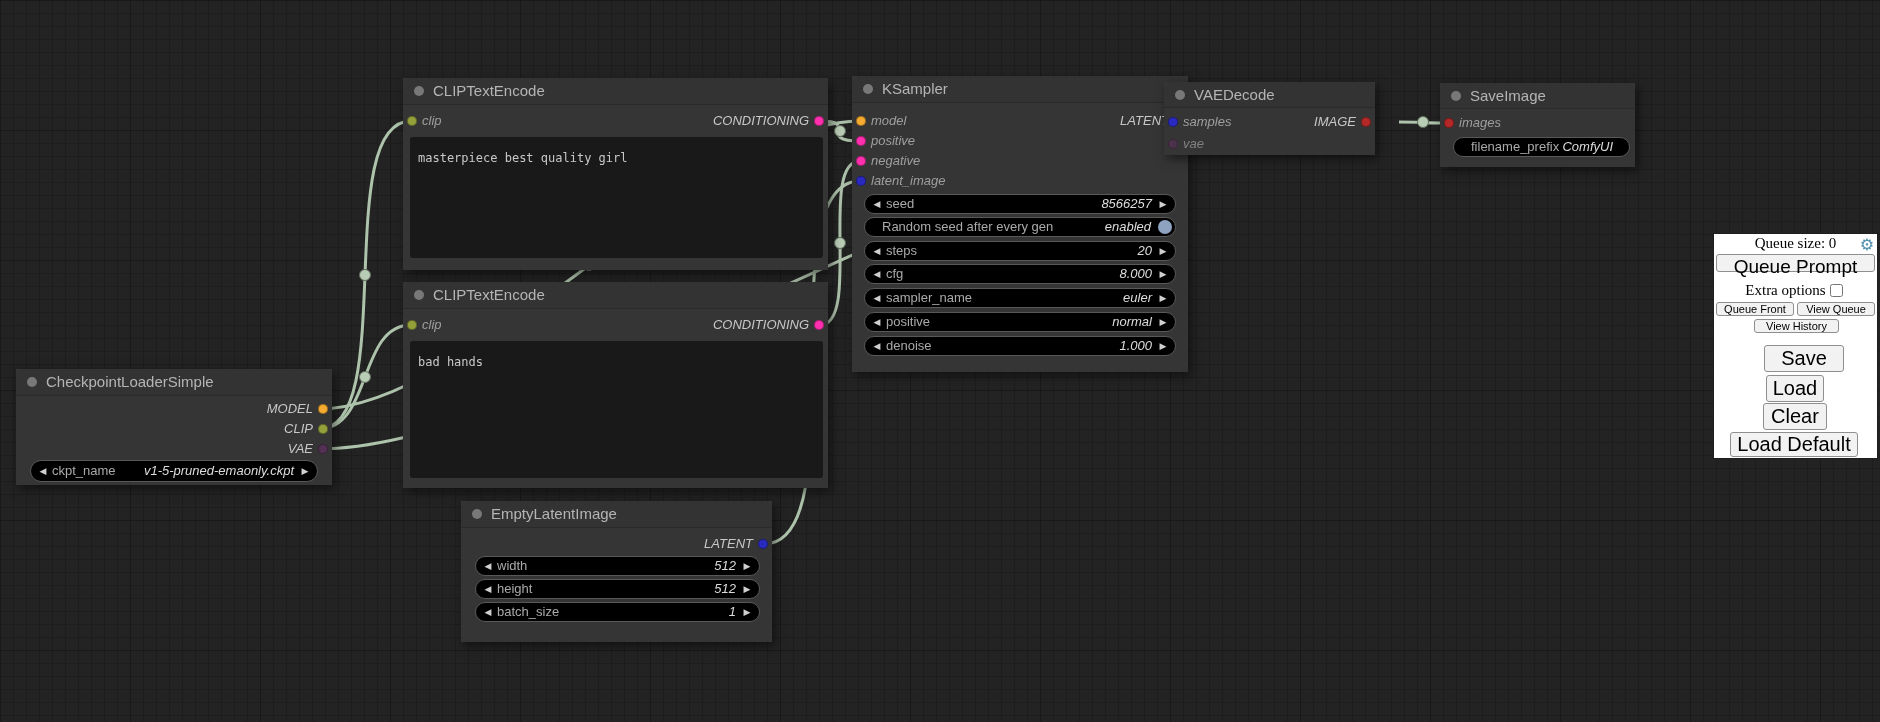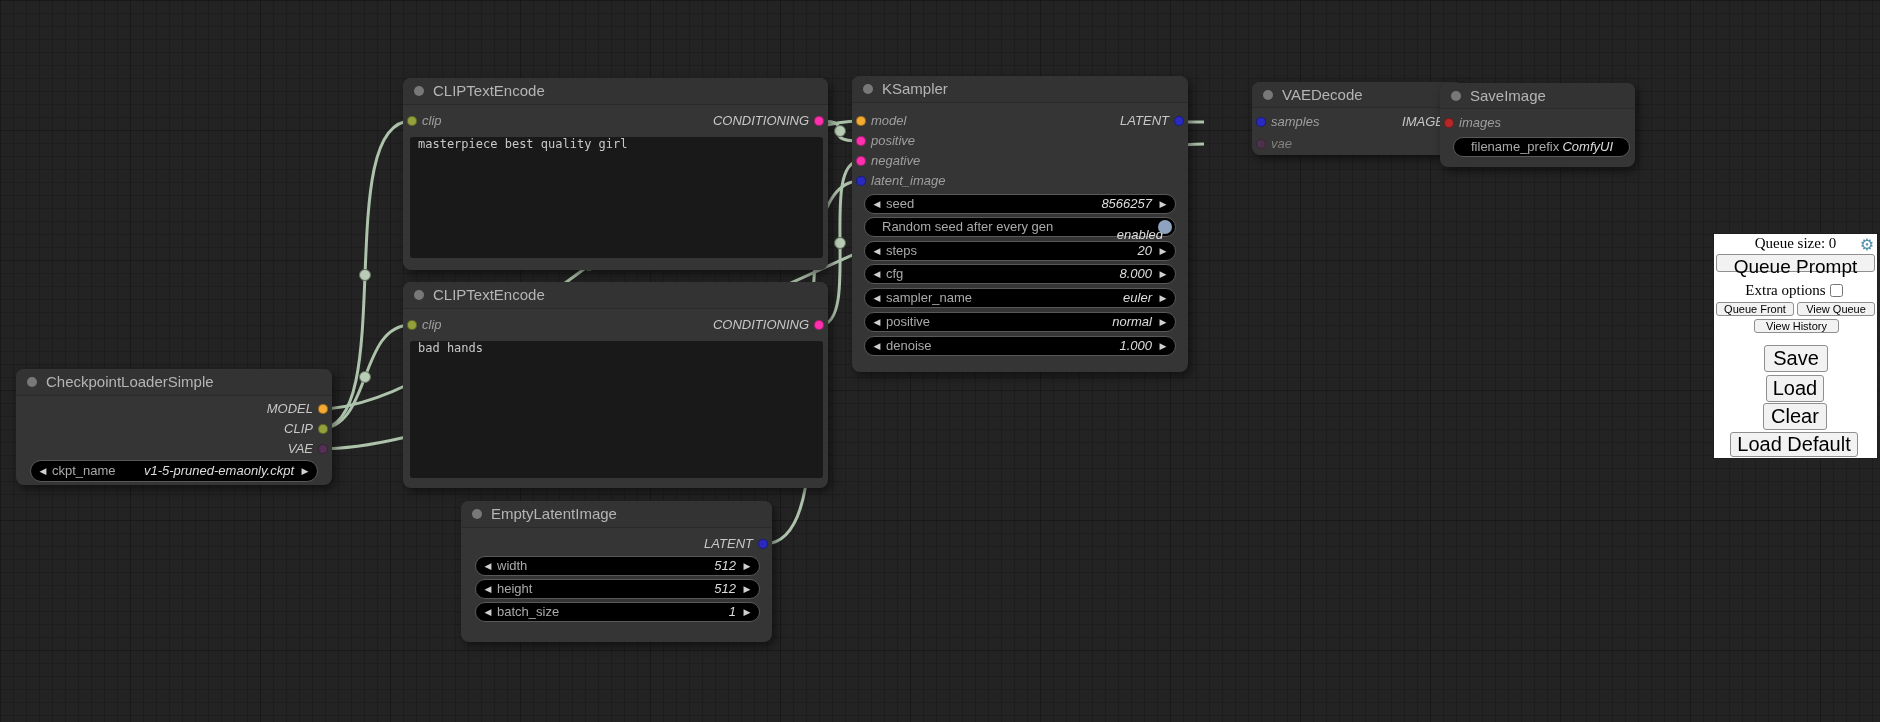--- a/index.html
+++ b/index.html
@@ -11,21 +11,21 @@
       linear-gradient(90deg,#191919 1px, transparent 1px),
       linear-gradient(#1d1d1d 1px, transparent 1px),
       linear-gradient(90deg,#1d1d1d 1px, transparent 1px);
     background-size:130px 130px,130px 130px,13px 13px,13px 13px;
     font-family:"Liberation Sans",sans-serif;
   }
   svg.links{position:absolute;left:0;top:0;z-index:1;}
   svg.links path{fill:none;stroke:#aec3ab;stroke-width:3px;}
   svg.links circle{fill:#b9ccb5;stroke:#5f6e5c;stroke-width:1px;}
 
-  .node{position:absolute;background:#353535;border-radius:8px;z-index:2;
+  .node{position:absolute;background:#353535;border-radius:0;z-index:2;
         box-shadow:3px 4px 10px rgba(0,0,0,.5);}
   .ntitle{position:absolute;left:0;right:0;top:0;height:26px;background:#333333;
           border-radius:8px 8px 0 0;border-bottom:1px solid #2a2a2a;
           color:#b5b5b5;font-size:15px;line-height:26px;padding-left:30px;
           white-space:nowrap;overflow:hidden;}
   .tdot{position:absolute;left:11px;top:8px;width:10px;height:10px;border-radius:50%;background:#787878;}
   .port{position:absolute;height:20px;line-height:20px;font-size:13px;white-space:nowrap;font-style:italic;}
   .port.in{left:0;padding-left:19px;color:#9f9f9f;}
   .port.out{right:0;padding-right:19px;color:#c8c8c8;text-align:right;}
   .pdot{position:absolute;top:5px;width:10px;height:10px;border-radius:50%;
@@ -36,26 +36,26 @@
 
   .widget{position:absolute;height:20px;background:#000000;border:1px solid #585858;
           border-radius:11px;box-sizing:border-box;font-size:13px;line-height:18px;color:#aaa;}
   .warrow{position:absolute;top:0;width:14px;text-align:center;color:#d0d0d0;
           font-family:"DejaVu Sans",sans-serif;font-size:9px;}
   .warrow.l{left:5px;} .warrow.r{right:5px;}
   .wlabel{position:absolute;left:21px;white-space:nowrap;}
   .wvalue{position:absolute;right:23px;color:#dddddd;white-space:nowrap;font-style:italic;}
   .widget.plain .wlabel{left:17px;}
   .widget.plain .wvalue{right:16px;}
-  .widget.toggle .wvalue{right:12px;margin-top:8px;}
+  .widget.toggle .wvalue{right:24px;}
   .tcircle{position:absolute;right:3px;top:2px;width:14px;height:14px;border-radius:50%;background:#8ea3bf;}
 
   .ttext{position:absolute;background:#191919;border-radius:3px;color:#c9c9c9;
          font-family:"DejaVu Sans Mono","Liberation Mono",monospace;font-size:12px;
-         padding:0 8px;box-sizing:border-box;overflow:hidden;}
+         padding:14px 8px;box-sizing:border-box;overflow:hidden;}
 
   .qpanel{position:absolute;left:1713px;top:233px;width:165px;height:226px;background:#ffffff;
           border:1px solid #1e1e1e;box-sizing:border-box;z-index:5;color:#000;
           font-family:"Liberation Serif",serif;}
   .qsize{position:absolute;left:0;right:0;top:1px;text-align:center;font-size:15px;}
   .qgear{position:absolute;right:3px;top:1px;font-size:16px;color:#4e8fab;
          font-family:"DejaVu Sans",sans-serif;cursor:pointer;}
   .qbtn{position:absolute;background:#f2f2f2;border:1px solid #8f8f8f;border-radius:3px;
         font-family:"Liberation Sans",sans-serif;color:#000;text-align:center;
         box-sizing:border-box;cursor:pointer;padding:0;}
@@ -209,21 +209,21 @@
       <span class="warrow r">▶</span>
     </div>
     <div class="widget" style="left:12px;right:12px;top:260px">
       <span class="warrow l">◀</span>
       <span class="wlabel">denoise</span>
       <span class="wvalue">1.000</span>
       <span class="warrow r">▶</span>
     </div>
   </div>
 
-  <div class="node" style="left:1252px;top:82px;width:211px;height:73px">
+  <div class="node" style="left:1164px;top:82px;width:211px;height:73px">
     <div class="ntitle" style="height:25px;line-height:25px">
       <span class="tdot"></span>
       <span>VAEDecode</span>
     </div>
     <div class="port in" style="top:30px">
       <span class="pdot" style="background:#2a2ac0"></span>
       <span>samples</span>
     </div>
     <div class="port in dim" style="top:52px">
       <span class="pdot" style="background:#543154"></span>
@@ -282,19 +282,19 @@
   <div class="qpanel">
     <div class="qsize">Queue size: 0</div>
     <div class="qgear">⚙</div>
     <button class="qbtn qbig" style="left:2px;right:2px;top:20px">Queue Prompt</button>
     <div class="extra">
       <span>Extra options</span><input type="checkbox" style="">
     </div>
     <button class="qbtn qsmall" style="left:2px;width:78px;top:68px">Queue Front</button>
     <button class="qbtn qsmall" style="left:83px;right:2px;top:68px">View Queue</button>
     <button class="qbtn qsmall" style="left:40px;width:85px;top:85px">View History</button>
-    <button class="qbtn qmid" style="left:50px;width:64px;top:111px">Save</button>
+    <button class="qbtn qmid" style="left:50px;width:80px;top:111px">Save</button>
     <button class="qbtn qmid" style="left:52px;width:58px;top:141px">Load</button>
     <button class="qbtn qmid" style="left:49px;width:64px;top:169px">Clear</button>
     <button class="qbtn qmid" style="left:16px;width:128px;top:198px;height:25px;line-height:23px">Load Default</button>
   </div>
 
 </div>
 
 </body></html>

